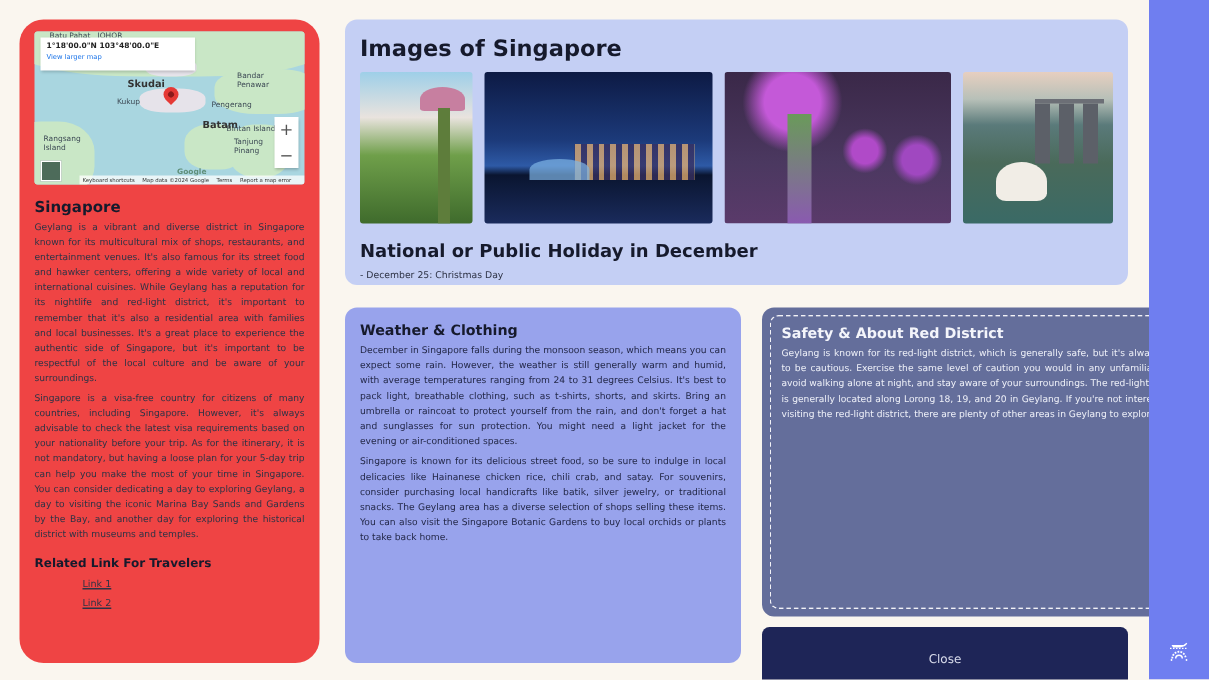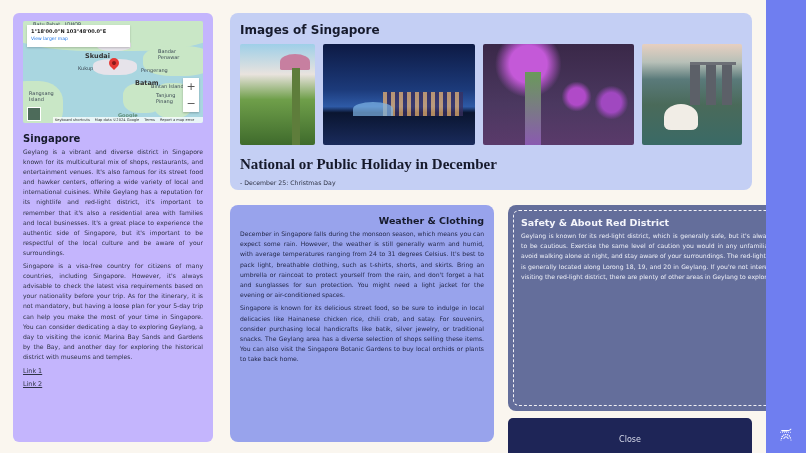--- a/index.html
+++ b/index.html
@@ -5,21 +5,21 @@
     * { box-sizing: border-box; margin: 0; padding: 0; }
     html, body { width: 806px; height: 453px; overflow: hidden; }
     body {
       background: #faf6ef;
       font-family: "DejaVu Sans", sans-serif;
       color: #1c1f33;
       position: relative;
     }
     .left-panel {
       position: absolute; left: 13px; top: 13px; width: 200px; height: 429px;
-      background: #c4b5fd; border-radius: 6px; padding: 8px 10px;
+      background: #ef4444; border-radius: 16px; padding: 8px 10px;
     }
     .map {
       position: relative; width: 180px; height: 102px; border-radius: 2px;
       background: #a9d6e0; overflow: hidden;
     }
     .map .land { position: absolute; background: #c9e7c6; border-radius: 40%; }
     .map .city { position: absolute; background: #e6e3ea; border-radius: 40%; }
     .map-info {
       position: absolute; left: 4px; top: 4px; width: 103px; height: 22px;
       background: #ffffff; padding: 3px 4px; box-shadow: 0 1px 2px rgba(0,0,0,.2);
@@ -45,50 +45,50 @@
       position: absolute; left: 30px; bottom: 0; right: 0; height: 6px;
       background: rgba(255,255,255,.75); font-size: 3.6px; color: #333;
       display: flex; gap: 5px; align-items: center; padding-left: 2px; white-space: nowrap;
     }
     .google { position: absolute; left: 95px; top: 91px; font-size: 5px; color: #5f8f7a; font-weight: bold; }
 
     .left-panel h1 { font-size: 10px; font-weight: bold; margin-top: 10px; color: #161a2c; }
     .left-panel h2 { font-size: 10px; font-weight: bold; margin-top: 8px; color: #161a2c; }
     .left-panel h3 { font-size: 8px; font-weight: bold; margin-top: 9px; color: #161a2c; }
     .body-text { font-size: 6.1px; line-height: 10.1px; text-align: justify; color: #2e3345; margin-top: 3px; }
-    .left-panel a.link { display: block; font-size: 6.4px; color: #2e3345; text-decoration: underline; margin-top: 5px; line-height: 8px; }
+    .left-panel a.link { display: block; font-size: 6.4px; color: #2e3345; text-decoration: underline; margin-top: 5px; line-height: 8px; margin-left: 32px; }
 
     .images-panel {
       position: absolute; left: 230px; top: 13px; width: 522px; height: 177px;
       background: #c4cff4; border-radius: 8px; padding: 10px 10px;
     }
-    .images-panel h2 { font-size: 12px; font-weight: bold; color: #161a2c; }
+    .images-panel h2 { font-size: 15px; font-weight: bold; color: #161a2c; }
     .images-row { display: flex; gap: 8px; margin-top: 7px; height: 101px; }
     .img { height: 101px; border-radius: 2px; position: relative; overflow: hidden; }
     .img1 { width: 75px; background: linear-gradient(180deg, #9ecfe8 0%, #e9e3de 30%, #6f9f4a 55%, #3f6b2c 100%); }
     .img1::before { content: ""; position: absolute; left: 40px; top: 10px; width: 30px; height: 16px; background: #c77fa0; border-radius: 50% 50% 10% 10%; }
     .img1::after { content: ""; position: absolute; left: 52px; top: 24px; width: 8px; height: 77px; background: #5e7d3b; }
     .img2 { width: 152px; background: linear-gradient(180deg, #0d1a44 0%, #1c3a7a 45%, #2e5aa6 62%, #0a1530 68%, #1a2b5c 100%); }
     .img2::before { content: ""; position: absolute; left: 60px; top: 48px; width: 80px; height: 24px;
       background: repeating-linear-gradient(90deg, #e8b070 0 4px, #3a3060 4px 8px); opacity: .75; }
     .img2::after { content: ""; position: absolute; left: 30px; top: 58px; width: 40px; height: 14px; background: #7fb5e6; border-radius: 50% 50% 0 0; opacity: .7; }
     .img3 { width: 151px; background: radial-gradient(circle at 30% 20%, #c459d8 0 14%, transparent 25%), radial-gradient(circle at 62% 52%, #b04ac8 0 8%, transparent 14%), radial-gradient(circle at 85% 58%, #a048c0 0 7%, transparent 12%), linear-gradient(180deg, #3a2848 0%, #4b3860 60%, #5a3a6a 100%); }
     .img3::after { content: ""; position: absolute; left: 42px; top: 28px; width: 16px; height: 73px; background: linear-gradient(180deg, #6a9a5a, #8a5ab0); }
     .img4 { width: 100px; background: linear-gradient(180deg, #e7cfc0 0%, #b7c0b8 18%, #5a7a7a 35%, #4a6a5a 60%, #3a6a66 100%); }
     .img4::before { content: ""; position: absolute; left: 48px; top: 18px; width: 46px; height: 40px;
       background: repeating-linear-gradient(90deg, #5c6068 0 10px, transparent 10px 16px); border-top: 3px solid #6c6f76; }
     .img4::after { content: ""; position: absolute; left: 22px; top: 60px; width: 34px; height: 26px; background: #f1ede6; border-radius: 50% 50% 20% 20%; }
-    .images-panel h3 { font-size: 15px; font-weight: bold; color: #161a2c; margin-top: 11px; font-family: Liberation Serif, serif; }
+    .images-panel h3 { font-size: 12px; font-weight: bold; color: #161a2c; margin-top: 11px; }
     .holiday { font-size: 6.2px; color: #2e3345; margin-top: 6px; }
 
     .weather-panel {
       position: absolute; left: 230px; top: 205px; width: 264px; height: 237px;
       background: #98a3ec; border-radius: 8px; padding: 10px 10px;
     }
-    .weather-panel h2 { font-size: 9.5px; font-weight: bold; color: #161a2c; text-align: right; }
+    .weather-panel h2 { font-size: 9.5px; font-weight: bold; color: #161a2c; }
     .weather-panel h2.second { margin-top: 8px; }
     .weather-panel .body-text { font-size: 6.1px; line-height: 10.2px; color: #232848; }
 
     .safety-panel {
       position: absolute; left: 508px; top: 205px; width: 294px; height: 206px;
       background: #646e9b; border-radius: 8px; padding: 5px;
     }
     .safety-inner {
       border: 1.5px dashed #f2f2f7; border-radius: 6px; height: 100%; padding: 6px 7px;
     }
@@ -146,20 +146,21 @@
       <span>Keyboard shortcuts</span>
       <span>Map data ©2024 Google</span>
       <span>Terms</span>
       <span>Report a map error</span>
     </div>
   </div>
 
   <h1>Singapore</h1>
   <p class="body-text">Geylang is a vibrant and diverse district in Singapore known for its multicultural mix of shops, restaurants, and entertainment venues. It's also famous for its street food and hawker centers, offering a wide variety of local and international cuisines. While Geylang has a reputation for its nightlife and red-light district, it's important to remember that it's also a residential area with families and local businesses. It's a great place to experience the authentic side of Singapore, but it's important to be respectful of the local culture and be aware of your surroundings.</p>
   <p class="body-text">Singapore is a visa-free country for citizens of many countries, including Singapore. However, it's always advisable to check the latest visa requirements based on your nationality before your trip. As for the itinerary, it is not mandatory, but having a loose plan for your 5-day trip can help you make the most of your time in Singapore. You can consider dedicating a day to exploring Geylang, a day to visiting the iconic Marina Bay Sands and Gardens by the Bay, and another day for exploring the historical district with museums and temples.</p>
+  <h3>Related Link For Travelers</h3>
   <a class="link">Link 1</a>
   <a class="link">Link 2</a>
 </div>
 
 <div class="images-panel">
   <h2>Images of Singapore</h2>
   <div class="images-row">
     <div class="img img1" title="Gardens by the Bay Supertrees daytime"></div>
     <div class="img img2" title="Marina Bay skyline at night"></div>
     <div class="img img3" title="Supertree Grove illuminated purple"></div>

